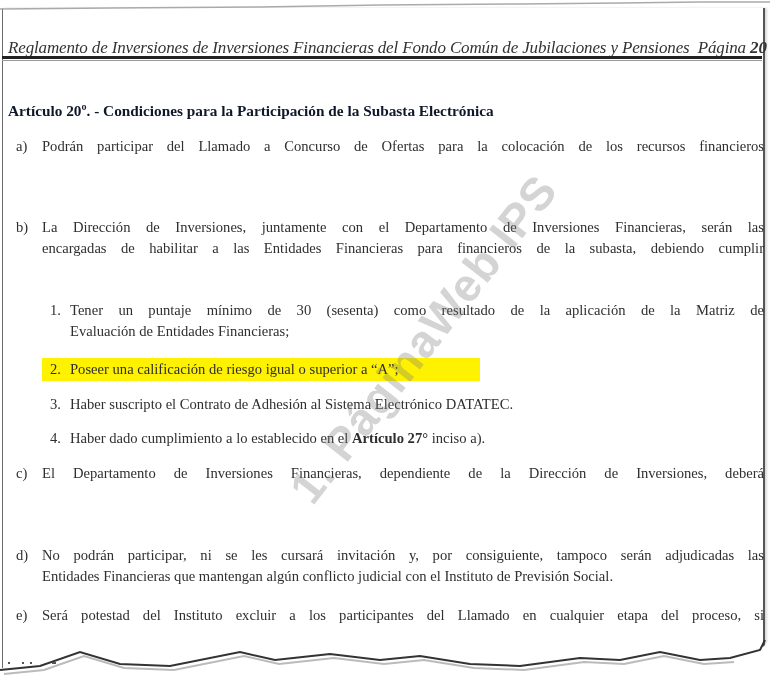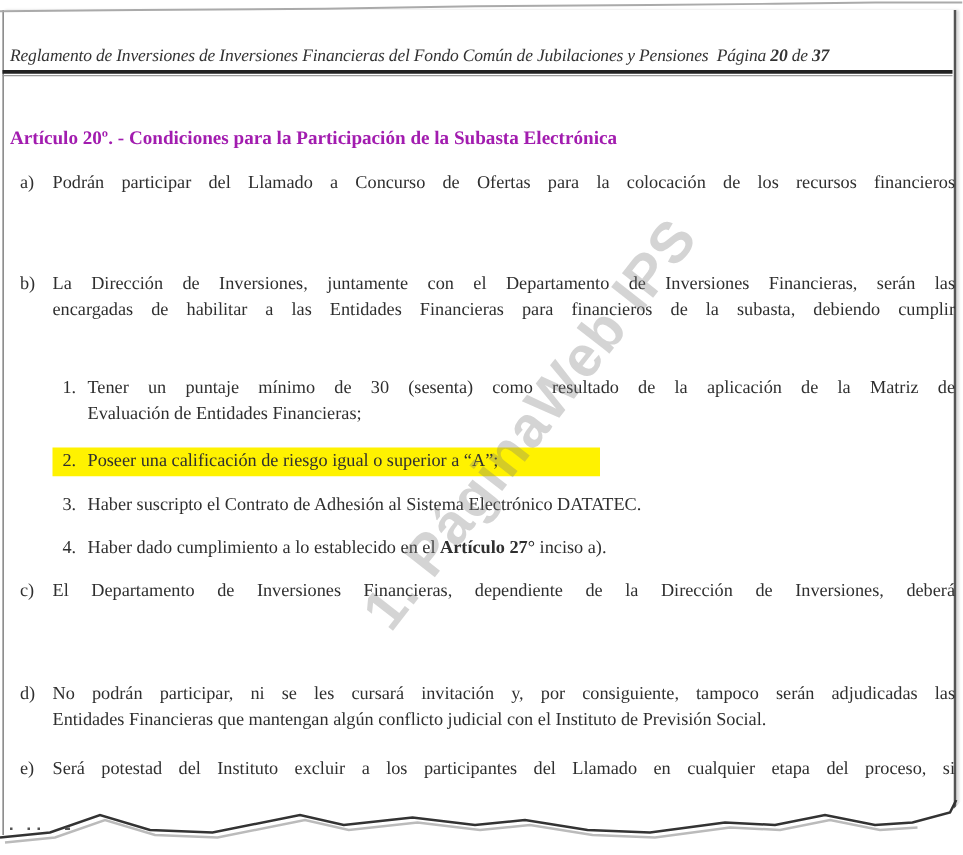--- a/index.html
+++ b/index.html
@@ -12,34 +12,34 @@
       background: #ffffff;
       border-left: 1.5px solid #6a6a6a;
       border-right: 2px solid #555;
       box-shadow: 2px 0 2px rgba(0,0,0,0.15);
     }
     .top-edge {
       position: absolute; left: 0; top: 0; width: 770px; height: 12px;
     }
     .header {
       position: absolute; left: 8px; top: 38px; width: 750px;
-      font-style: italic; font-size: 14px; color: #333; white-space: nowrap;
+      font-style: italic; font-size: 17px; color: #333; white-space: nowrap;
       letter-spacing: -0.15px;
     }
     .header .page { font-style: italic; }
     .header .page b { font-weight: bold; }
     .rule {
       position: absolute; left: 2px; top: 56px; width: 760px; height: 3px; background: #222;
     }
     .rule2 {
       position: absolute; left: 2px; top: 60px; width: 760px; height: 1px; background: #999;
     }
     .content { position: absolute; left: 0; top: 0; width: 770px; }
     .title {
-      position: absolute; left: 8px; top: 102px; font-weight: bold; font-size: 15.3px; color: #a21caf;
+      position: absolute; left: 8px; top: 102px; font-weight: bold; font-size: 15.3px; color: #0f172a;
       white-space: nowrap;
     }
     .para {
       position: absolute; font-size: 14.6px; line-height: 21px; color: #2f2f2f;
       text-align: justify; text-align-last: left;
     }
     .para .marker { position: absolute; left: -26px; top: 0; }
     .line { display: block; white-space: nowrap; }
     .just { text-align: justify; text-align-last: justify; display: block; }
     .num-item { position: absolute; font-size: 14.6px; line-height: 21px; color: #2f2f2f; }

